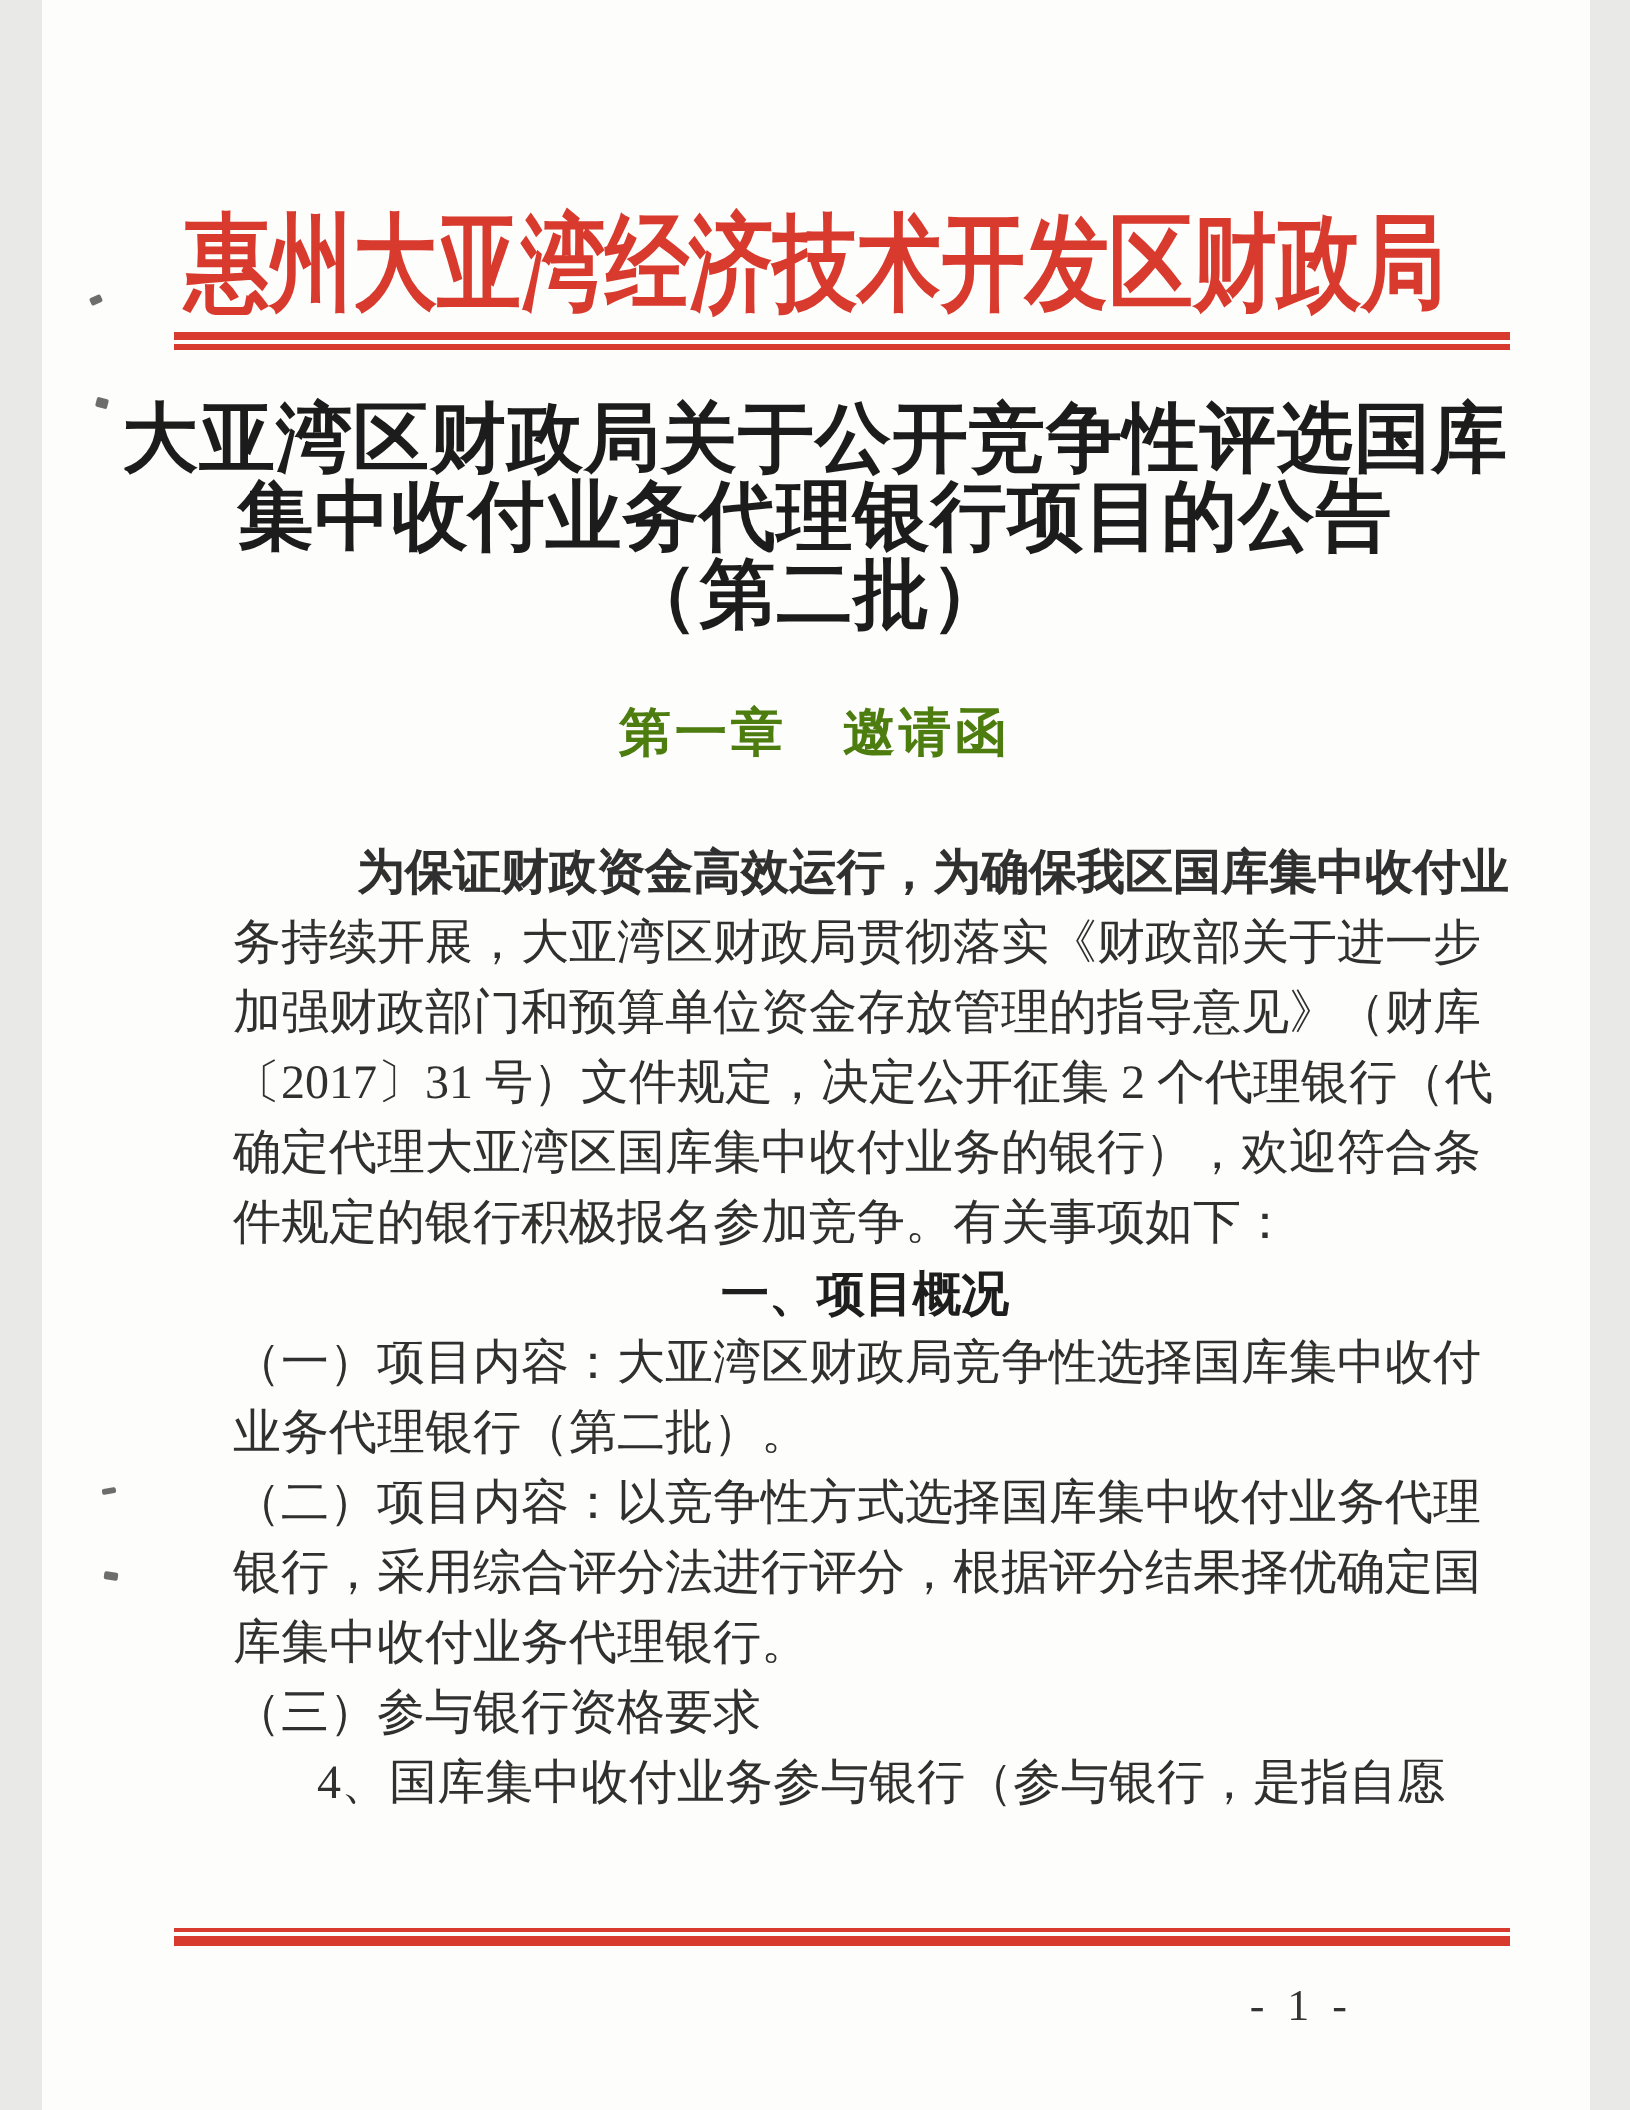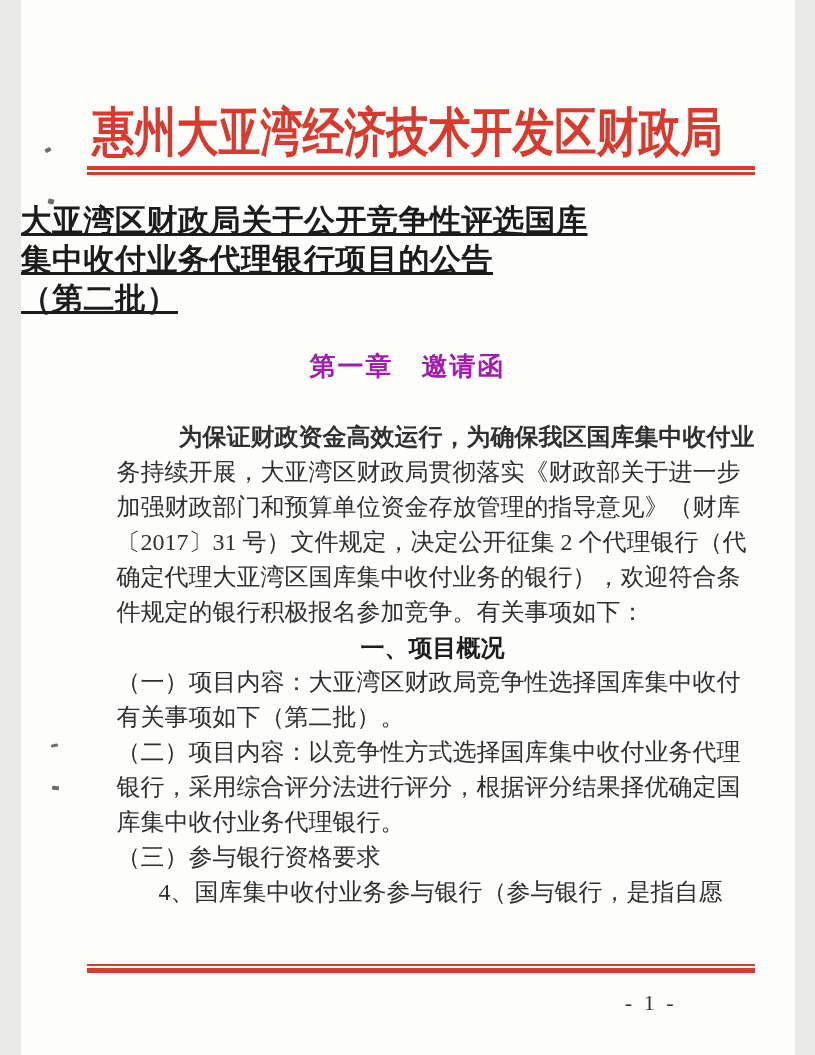--- a/index.html
+++ b/index.html
@@ -35,36 +35,36 @@
     border-bottom:3px solid var(--accent,#d9453a);
   }
   .rule-footer{
     top:964px;
     border-top:2px solid var(--accent,#e0524a);
     border-bottom:5px solid var(--accent,#e0524a);
   }
   
   .doc-title{
     position:absolute;top:201px;left:0;width:100%;
+    text-align:center;
     font-weight:bold;
-    font-size:31px;
+    font-size:38px;
     line-height:39px;
     color:#1c1c1c;
     letter-spacing:0.5px;
-    text-decoration:underline;
   }
   
   .chapter{
     position:absolute;top:349px;left:0;width:100%;
     text-align:center;
     font-family:"Liberation Sans","DejaVu Sans",sans-serif;
     font-weight:bold;
     font-size:26px;
     letter-spacing:2px;
-    color:#a21caf;
+    color:#4d7c0f;
   }
   
   .body-block{
     position:absolute;top:420px;left:96px;width:632px;
     font-size:24px;
     line-height:35px;
   }
   .body-line{white-space:nowrap;height:35px;color:#303030;}
   .body-line.indent{text-indent:62px;font-weight:bold;}
   .body-line.indent-sub{text-indent:42px;}
@@ -106,21 +106,21 @@
   <div class="body-block">
 
   <div class="body-line indent">为保证财政资金高效运行，为确保我区国库集中收付业</div>
       <div class="body-line">务持续开展，大亚湾区财政局贯彻落实《财政部关于进一步</div>
       <div class="body-line">加强财政部门和预算单位资金存放管理的指导意见》（财库</div>
       <div class="body-line">〔2017〕31 号）文件规定，决定公开征集 2 个代理银行（代</div>
       <div class="body-line">确定代理大亚湾区国库集中收付业务的银行），欢迎符合条</div>
       <div class="body-line">件规定的银行积极报名参加竞争。有关事项如下：</div>
       <div class="body-line heading">一、项目概况</div>
       <div class="body-line">（一）项目内容：大亚湾区财政局竞争性选择国库集中收付</div>
-      <div class="body-line">有关事项如下（第二批）。</div>
+      <div class="body-line">业务代理银行（第二批）。</div>
       <div class="body-line">（二）项目内容：以竞争性方式选择国库集中收付业务代理</div>
       <div class="body-line">银行，采用综合评分法进行评分，根据评分结果择优确定国</div>
       <div class="body-line">库集中收付业务代理银行。</div>
       <div class="body-line">（三）参与银行资格要求</div>
       <div class="body-line indent-sub">4、国库集中收付业务参与银行（参与银行，是指自愿</div>
     </div>
 
   <div class="rule rule-footer"></div>
 
   <div class="page-number">- 1 -</div>

